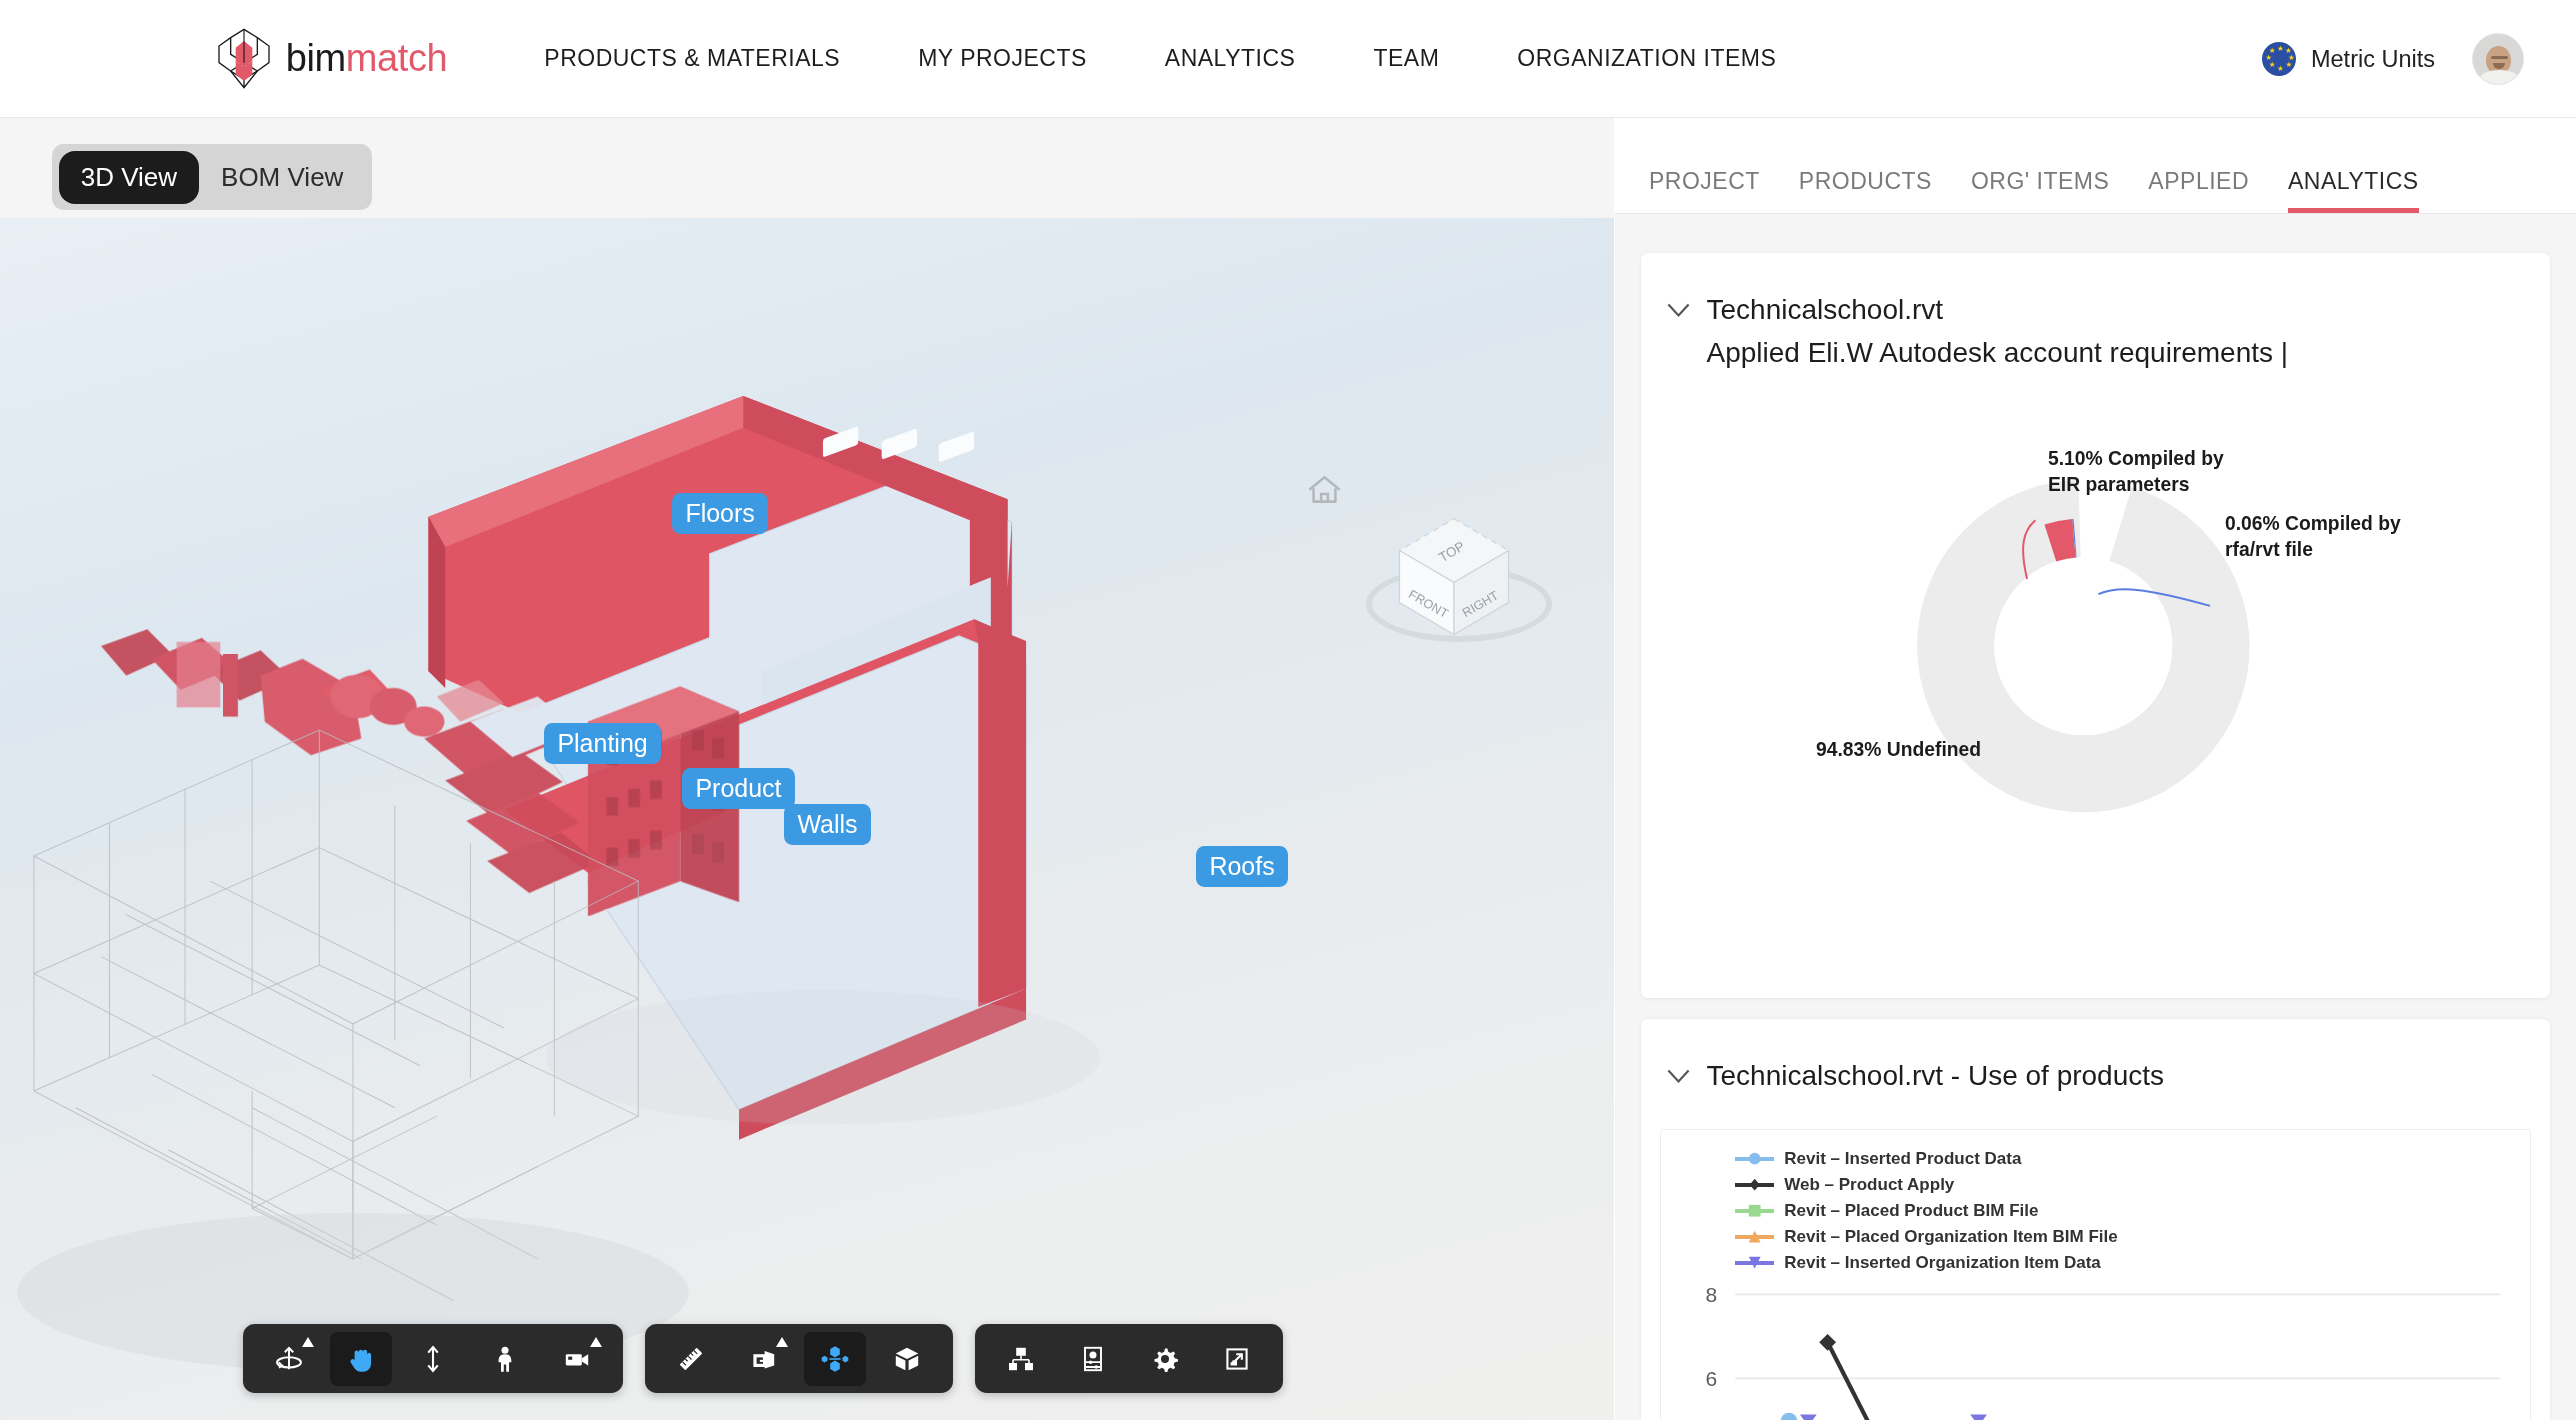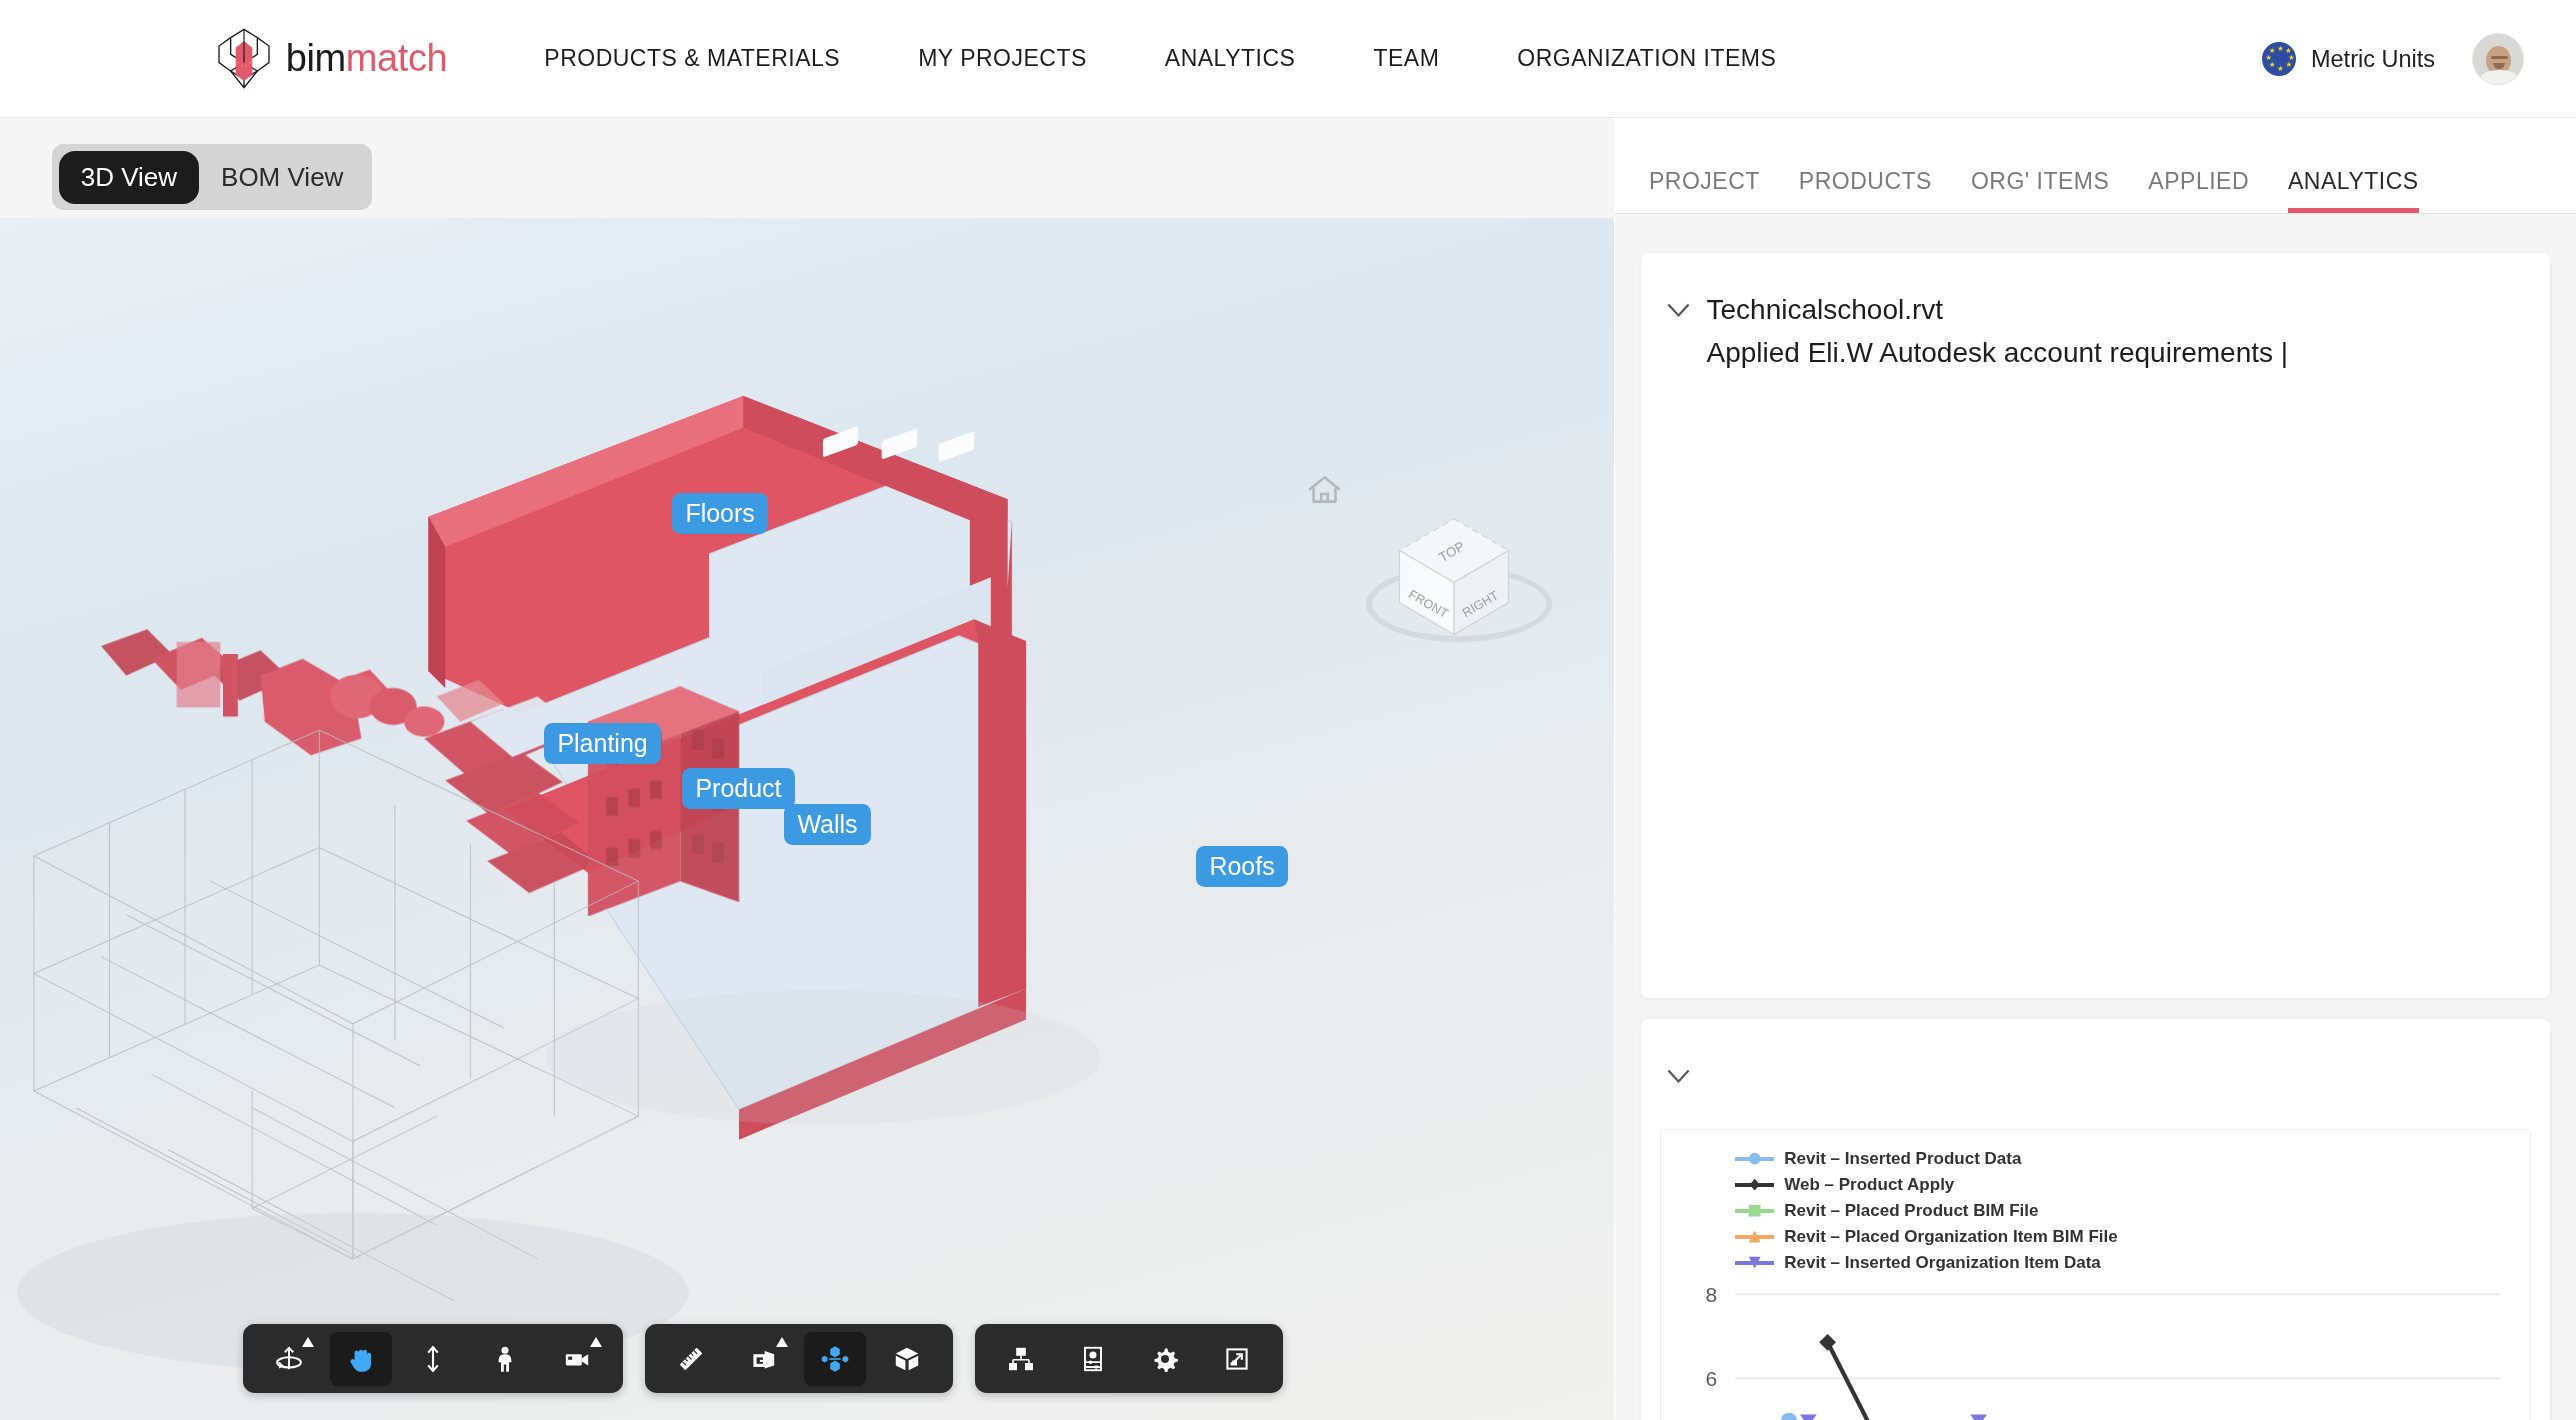--- a/index.html
+++ b/index.html
@@ -548,27 +548,51 @@
     <div class="card-head">
       <svg class="chev" viewBox="0 0 44 44">
         <path d="M10 16 L22 29 L34 16" stroke="#555" stroke-width="2.6" fill="none"></path>
       </svg>
       <div class="card-title">
         <div>Technicalschool.rvt</div>
         <div>Applied Eli.W Autodesk account requirements |</div>
       </div>
     </div>
 
+    <div class="donut-area">
+      <svg width="909" height="588" viewBox="0 0 1083 700" style="position:absolute;top:0;left:0;">
+
+        <g transform="translate(527,318)">
+          <circle r="152" fill="none" stroke="#ececec" stroke-width="92" stroke-dasharray="905 50" transform="rotate(-73)"></circle>
+
+          <path d="M -46.3 -144.8 A 152 152 0 0 1 -13.2 -151.4 L -8.9 -102.1 A 102 102 0 0 0 -31.1 -97.2 Z" fill="#e4596a"></path>
+
+          <path d="M -13.2 -151.4 A 152 152 0 0 1 -11.6 -151.6 L -7.8 -101.7 A 102 102 0 0 0 -8.9 -102.1 Z" fill="#5a7de0"></path>
+          <circle r="106" fill="#ffffff"></circle>
+        </g>
+
+        <path d="M 470 168 C 455 180 451 200 460 238" stroke="#e4596a" stroke-width="2.4" fill="none"></path>
+        <path d="M 545 256 C 568 246 600 248 678 270" stroke="#5a7de0" stroke-width="2.4" fill="none"></path>
+        <path d="M 455 440 C 440 450 432 438 432 420" stroke="#ececec" stroke-width="2.4" fill="none"></path>
+      </svg>
+
+      <div class="donut-label" style="left:407px;top:67px;">5.10% Compiled by
+EIR parameters</div>
+      <div class="donut-label" style="left:584px;top:132px;">0.06% Compiled by
+rfa/rvt file</div>
+      <div class="donut-label" style="left:175px;top:358px;">94.83% Undefined</div>
+    </div>
   </div>
 
   <div class="card" id="card-products">
     <div class="card-head">
       <svg class="chev" viewBox="0 0 44 44">
         <path d="M10 16 L22 29 L34 16" stroke="#555" stroke-width="2.6" fill="none"></path>
       </svg>
+      <div class="card-title">Technicalschool.rvt - Use of products</div>
     </div>
 
     <div class="chart-box">
       <div class="legend">
         <div class="legend-row">
           <span class="legend-marker">
             <span class="bar" style="background:#87bdec;"></span>
             <svg class="sym" viewBox="0 0 16 16">
                 <circle cx="8" cy="8" r="7" fill="#87bdec"></circle>
               </svg>

